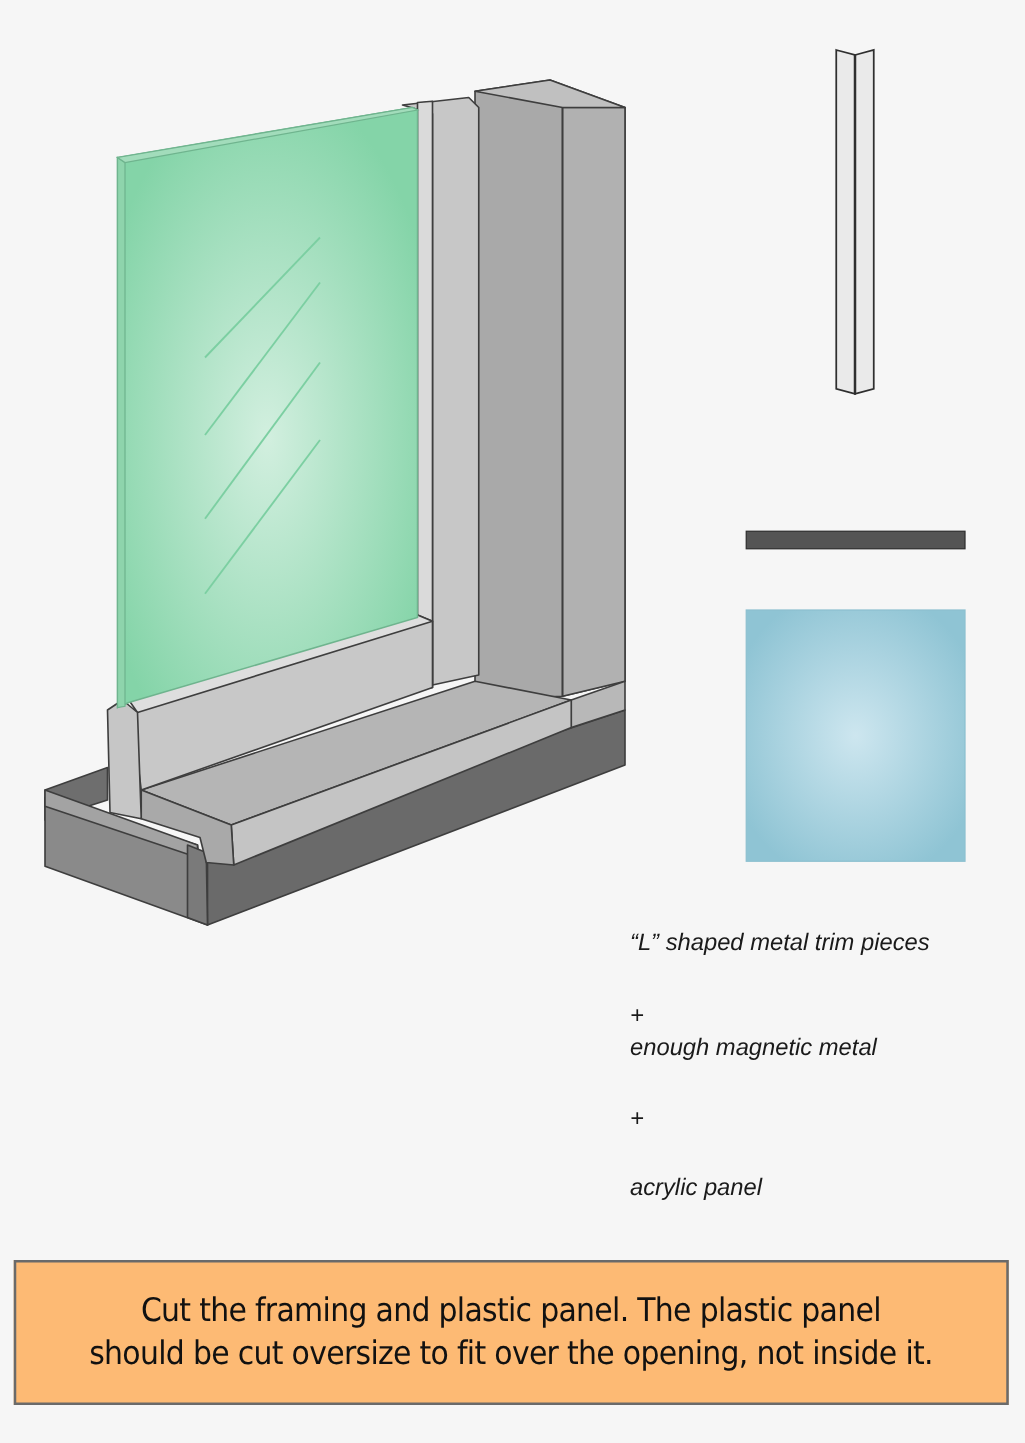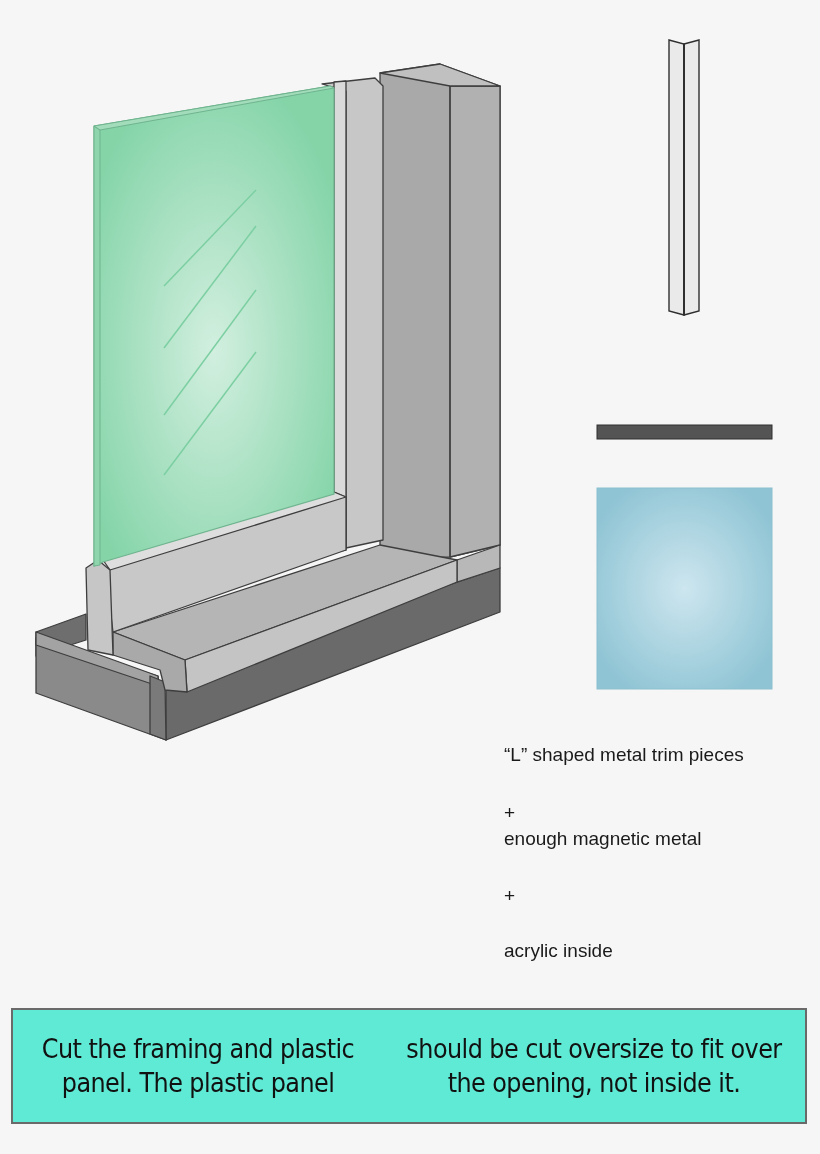--- a/index.html
+++ b/index.html
@@ -1,20 +1,20 @@
 <!DOCTYPE html>
 <html><head>
 <meta charset="utf-8">
 <style>
   html,body{margin:0;padding:0;background:#f6f6f6;}
   body{width:820px;height:1154px;position:relative;overflow:hidden;font-family:"Liberation Sans","DejaVu Sans",sans-serif;}
   .illus{position:absolute;left:0;top:0;width:820px;height:1000px;}
   .parts-list{position:absolute;left:504px;top:744px;width:300px;color:#1a1a1a;font-size:19px;}
-  .parts-list div{position:absolute;white-space:nowrap;}
-  .caption{position:absolute;left:11px;top:1008px;width:796px;height:116px;background:#5eead4;border:2px solid #6a6a6a;box-sizing:border-box;display:flex;flex-direction:row;align-items:center;justify-content:center;}
+  .parts-list div{position:absolute;white-space:nowrap;font-style:italic;}
+  .caption{position:absolute;left:11px;top:1008px;width:796px;height:116px;background:#fdba74;border:2px solid #6a6a6a;box-sizing:border-box;display:flex;flex-direction:column;align-items:center;justify-content:center;}
   .caption div{font-size:26px;color:#111;line-height:34px;text-align:center;font-family:"DejaVu Sans",sans-serif;letter-spacing:-0.6px;transform:scaleX(0.92);}
 </style>
 </head>
 <body>
 
 <svg class="illus" viewBox="0 0 820 1000" xmlns="http://www.w3.org/2000/svg">
   <defs>
     <radialGradient id="greenGrad" cx="0.5" cy="0.55" r="0.6">
       <stop offset="0" stop-color="#d2efdf"></stop>
       <stop offset="1" stop-color="#84d4a8"></stop>
@@ -74,19 +74,19 @@
   <rect x="597" y="425" width="175" height="14" fill="#545454" stroke="#2f2f2f" stroke-width="1"></rect>
 
   <rect x="597" y="488" width="175" height="201" fill="url(#blueGrad)" stroke="#8cc0d0" stroke-width="1"></rect>
 </svg>
 
 <div class="parts-list">
   <div style="top:0px;left:0px">“L” shaped metal trim pieces</div>
   <div style="top:58px;left:0px">+</div>
   <div style="top:84px;left:0px"> enough magnetic metal</div>
   <div style="top:141px;left:0px">+</div>
-  <div style="top:196px;left:0px">acrylic inside</div>
+  <div style="top:196px;left:0px">acrylic panel</div>
 </div>
 
 <div class="caption">
   <div>Cut the framing and plastic panel. The plastic panel</div>
   <div>should be cut oversize to fit over the opening, not inside it.</div>
 </div>
 
 </body></html>

